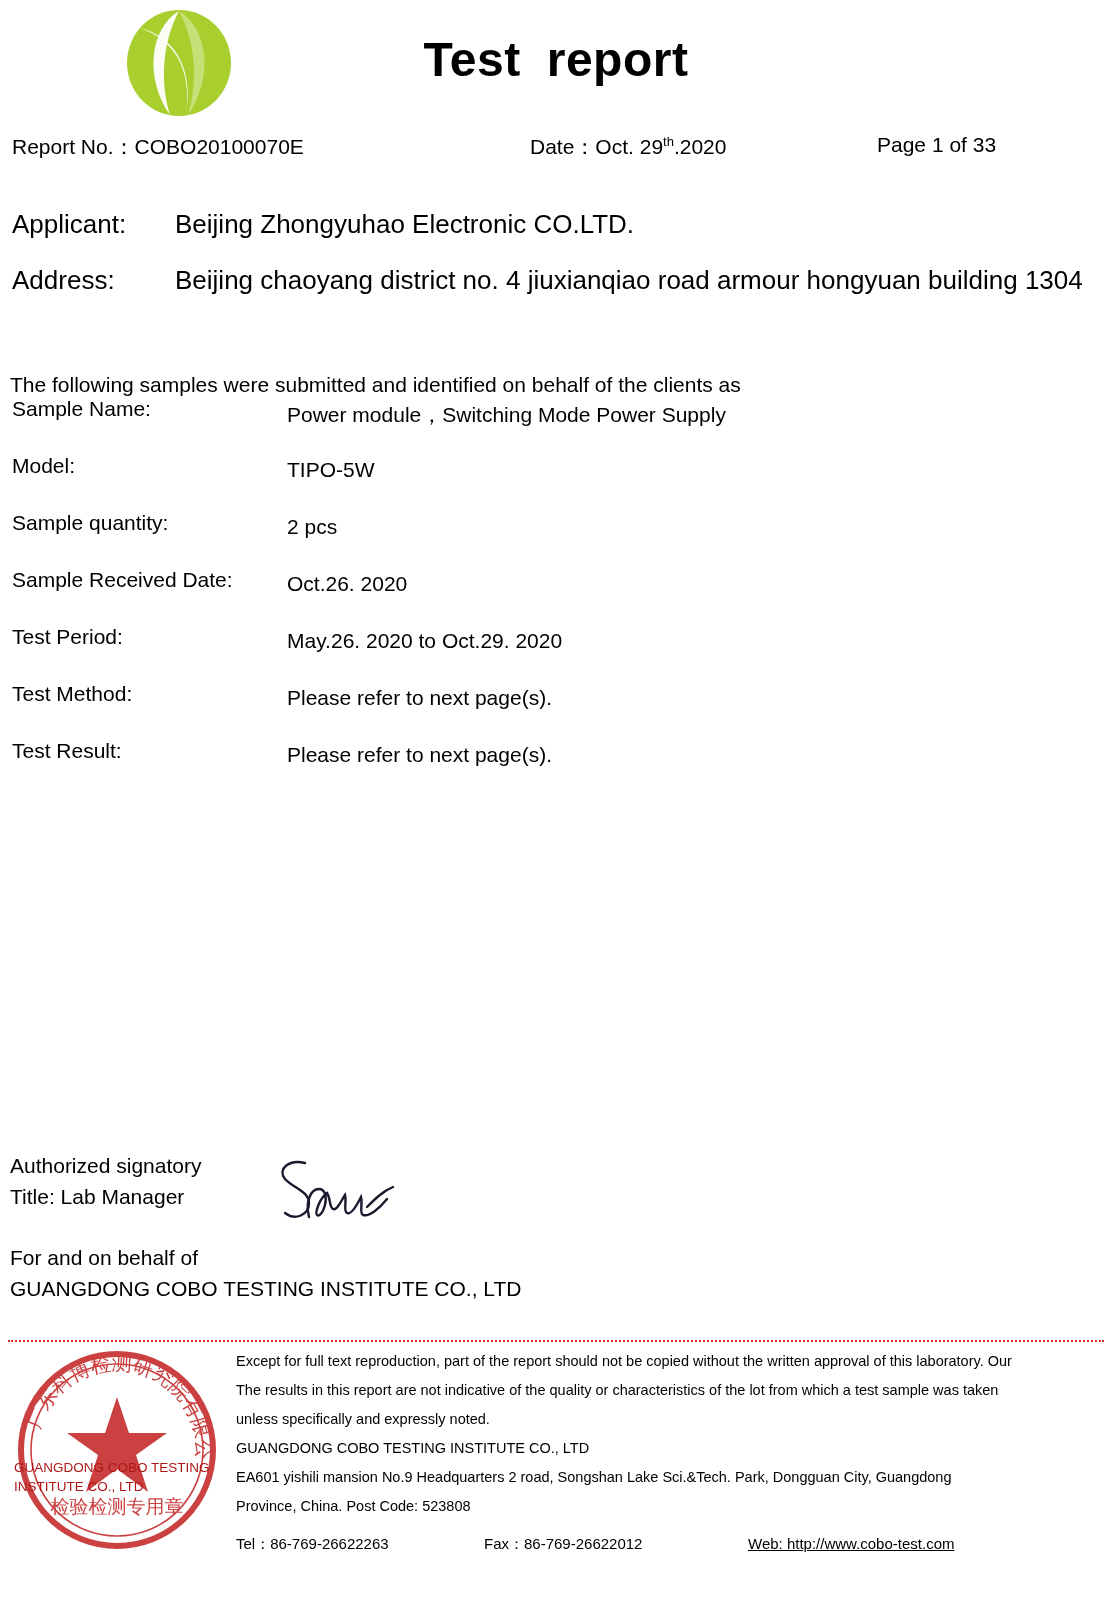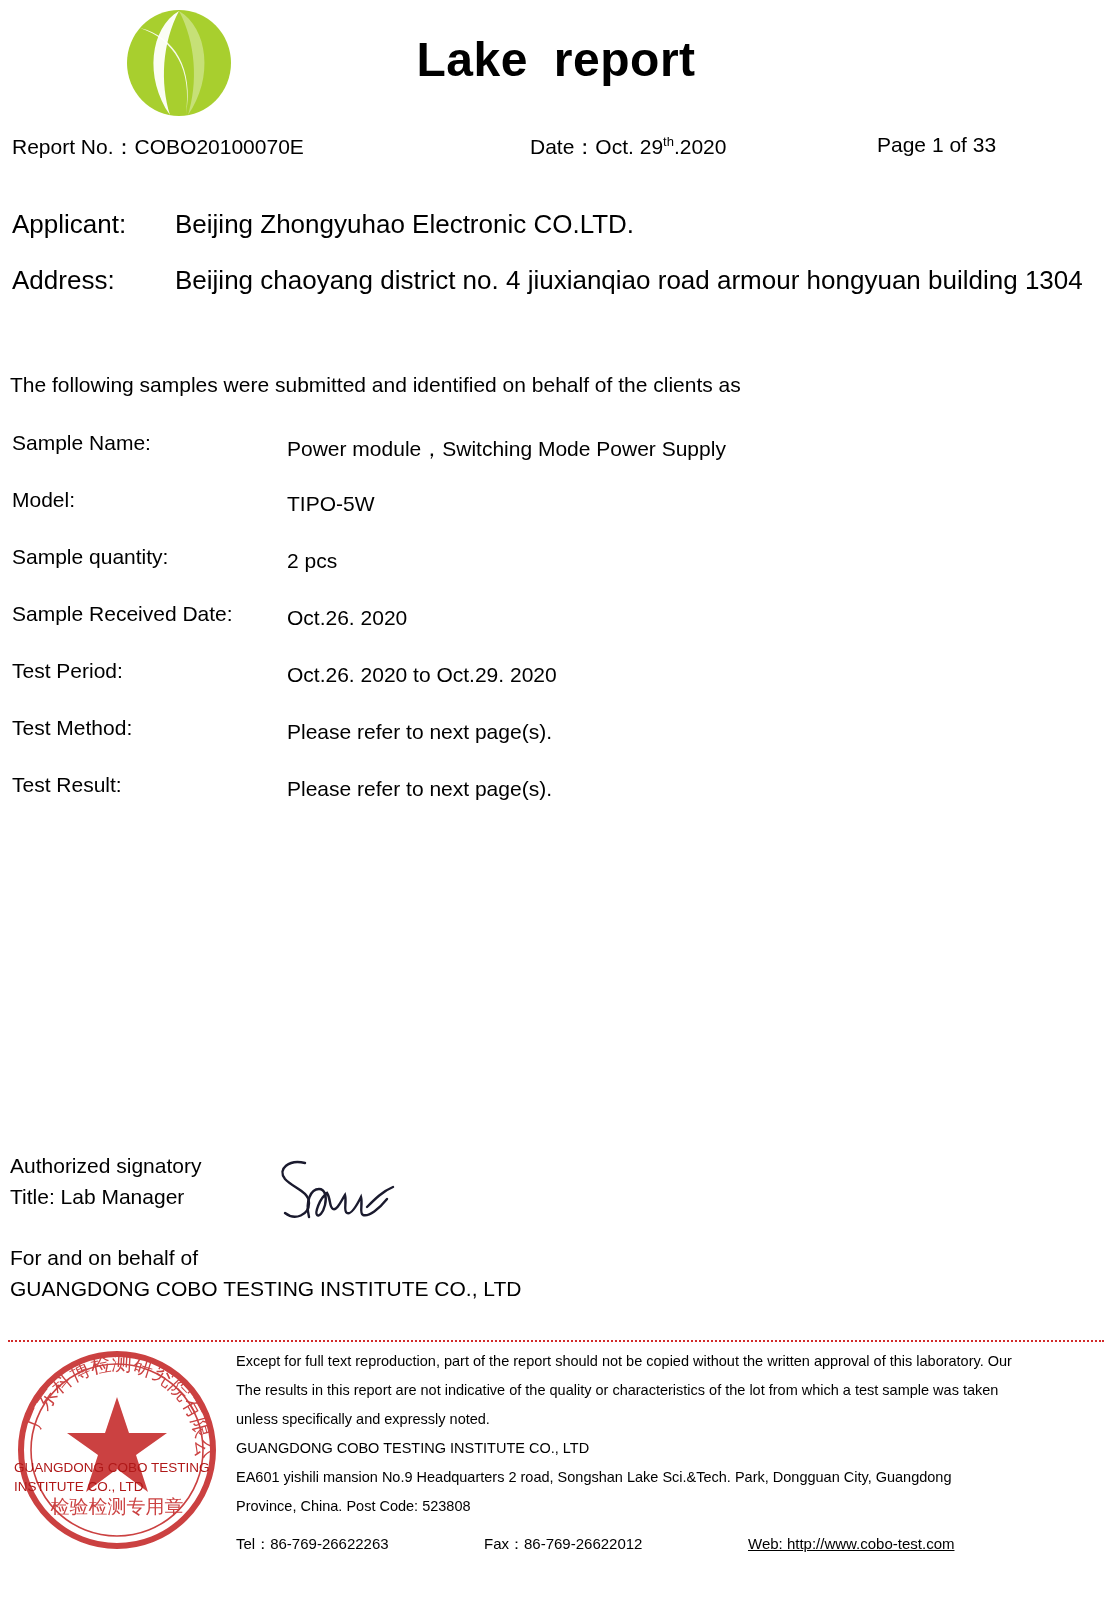--- a/index.html
+++ b/index.html
@@ -79,21 +79,20 @@
     left: 165px;
     top: 0;
   }
 
   .statement {
     margin-top: 52px;
     font-size: 21px;
   }
 
   .samples {
-    margin-top: 34px;
     font-size: 21px;
   }
   .samples .s-row {
     position: relative;
     height: 57px;
   }
   .samples .s-lbl {
     position: absolute;
     left: 2px;
     top: 0;
@@ -181,21 +180,21 @@
   <div class="header">
     <div class="logo">
       <svg width="118" height="110" viewBox="0 0 118 110">
         <ellipse cx="59" cy="55" rx="52" ry="53" fill="#a8cf2e"></ellipse>
         <path d="M59 3 C30 20 24 70 50 107 C40 75 42 35 59 3 Z" fill="#ffffff" opacity="0.95"></path>
         <path d="M59 3 C88 20 94 70 68 107 C78 75 76 35 59 3 Z" fill="#ffffff" opacity="0.35"></path>
         <path d="M20 20 C55 32 72 62 66 106 C74 62 55 28 20 20 Z" fill="#ffffff" opacity="0.9"></path>
       </svg>
     </div>
     <div class="title">
-      <span>Lake</span><span class="gap"></span><span>report</span>
+      <span>Test</span><span class="gap"></span><span>report</span>
     </div>
   </div>
 
   <div class="meta-row">
     <div class="meta-report">
       <span>Report No.：</span><span>COBO20100070E</span>
     </div>
     <div class="meta-date">
       <span>Date：</span><span>Oct. 29</span><sup>th</sup><span>.2020</span>
     </div>
@@ -227,21 +226,21 @@
     <div class="s-row">
       <span class="s-lbl">Sample quantity:</span>
       <span class="s-val">2 pcs</span>
     </div>
     <div class="s-row">
       <span class="s-lbl">Sample Received Date:</span>
       <span class="s-val">Oct.26. 2020</span>
     </div>
     <div class="s-row">
       <span class="s-lbl">Test Period:</span>
-      <span class="s-val">Oct.26. 2020 to Oct.29. 2020</span>
+      <span class="s-val">May.26. 2020 to Oct.29. 2020</span>
     </div>
     <div class="s-row">
       <span class="s-lbl">Test Method:</span>
       <span class="s-val">Please refer to next page(s).</span>
     </div>
     <div class="s-row">
       <span class="s-lbl">Test Result:</span>
       <span class="s-val">Please refer to next page(s).</span>
     </div>
   </div>

